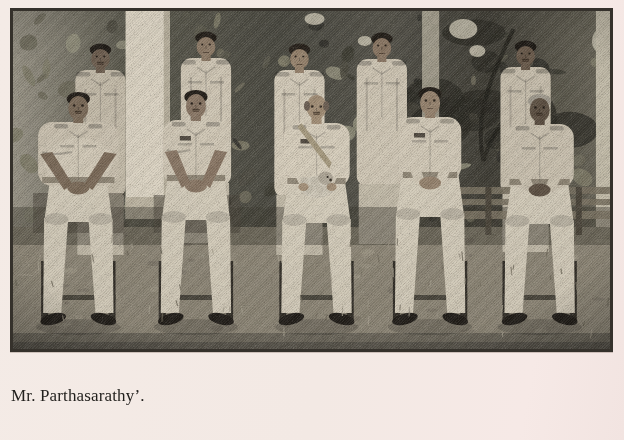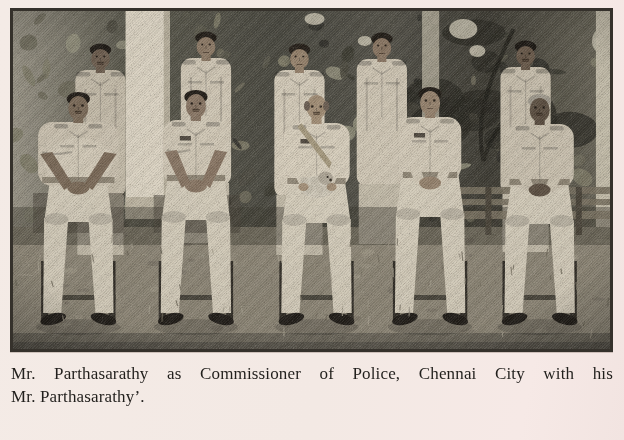--- a/index.html
+++ b/index.html
@@ -23,21 +23,21 @@
     content:"";position:absolute;inset:0;pointer-events:none;
     background:repeating-linear-gradient(135deg,rgba(255,255,255,.05) 0 1px,rgba(0,0,0,.05) 1px 2px);
     mix-blend-mode:normal;
   }
   .caption{
     position:absolute;left:11px;right:11px;top:362px;
     color:#211f1c;font-size:17px;line-height:23px;letter-spacing:.15px;
   }
   .caption .cap-line{text-align:justify;}
   .caption .cap-line.justify-full{text-align-last:justify;}
-  .caption .cap-line.last{text-align-last:left;}
+  .caption .cap-line.last{text-align-last:left;margin-top:22px;}
 </style>
 </head>
 <body>
 
 <div class="page">
 
   <figure class="photo-frame">
     <svg id="scene" viewBox="0 0 594 338" preserveAspectRatio="none" role="img" aria-label="Black-and-white group photograph of ten police officers in khaki uniforms: five standing in a back row and five seated in front, posed before dense foliage and a white pillar. The Commissioner, seated at centre with a cross-belt, holds a small fluffy dog on his lap.">
         <defs>
           <linearGradient id="bg" x1="0" y1="0" x2="1" y2="0">
@@ -633,17 +633,16 @@
           <line x1="561.007490158081" y1="278.9710388183594" x2="560.2250995635986" y2="270.87435722351074" stroke="#7d7667" stroke-width="1.2" opacity="0.8"></line>
           <line x1="421.9983386993408" y1="306.5696105957031" x2="422.2136058807373" y2="300.9400806427002" stroke="#9a9383" stroke-width="1.2" opacity="0.8"></line>
         </g>
         <rect x="0" y="0" width="594" height="338" fill="#100e0b" filter="url(#gB)" opacity="0.3"></rect>
         <rect x="0" y="0" width="594" height="338" fill="#fff8ee" filter="url(#gW)" opacity="0.22"></rect>
         <rect x="0" y="0" width="594" height="338" fill="url(#vg)"></rect>
       </svg>
   </figure>
 
   <div class="caption">
-    <div class="cap-line justify-full">Mr. Parthasarathy as Commissioner of Police, Chennai City with his</div>
     <div class="cap-line last">Mr. Parthasarathy’.</div>
   </div>
 
 </div>
 
 </body></html>

